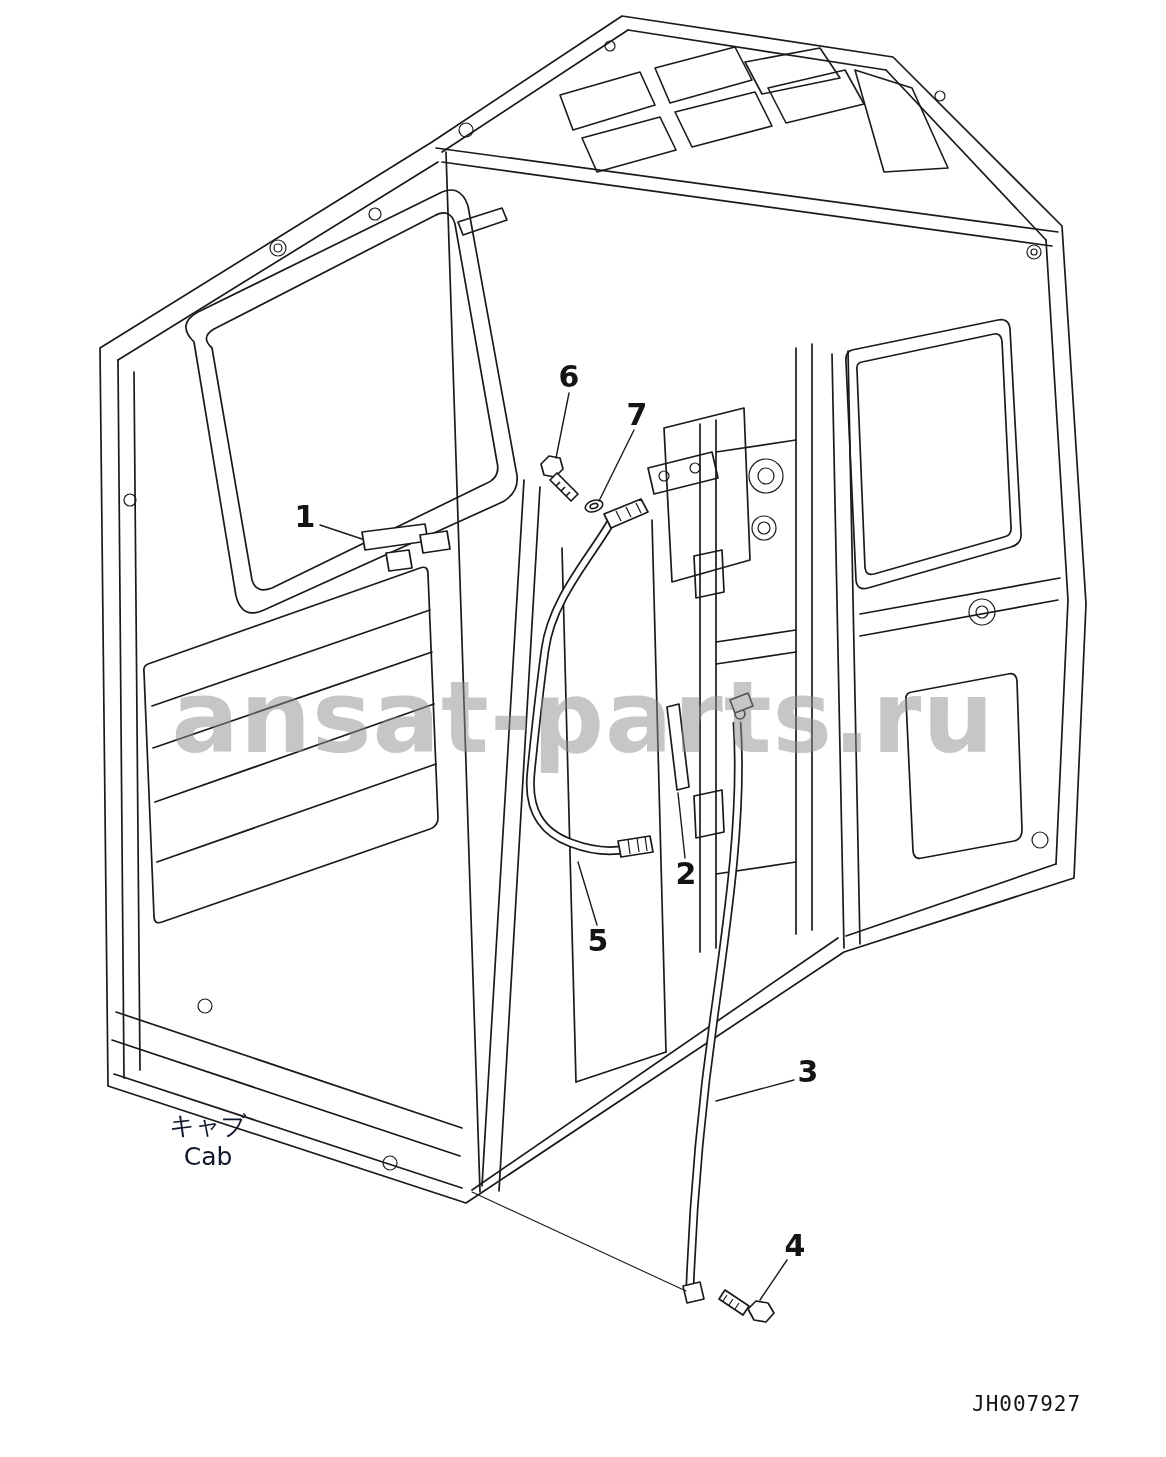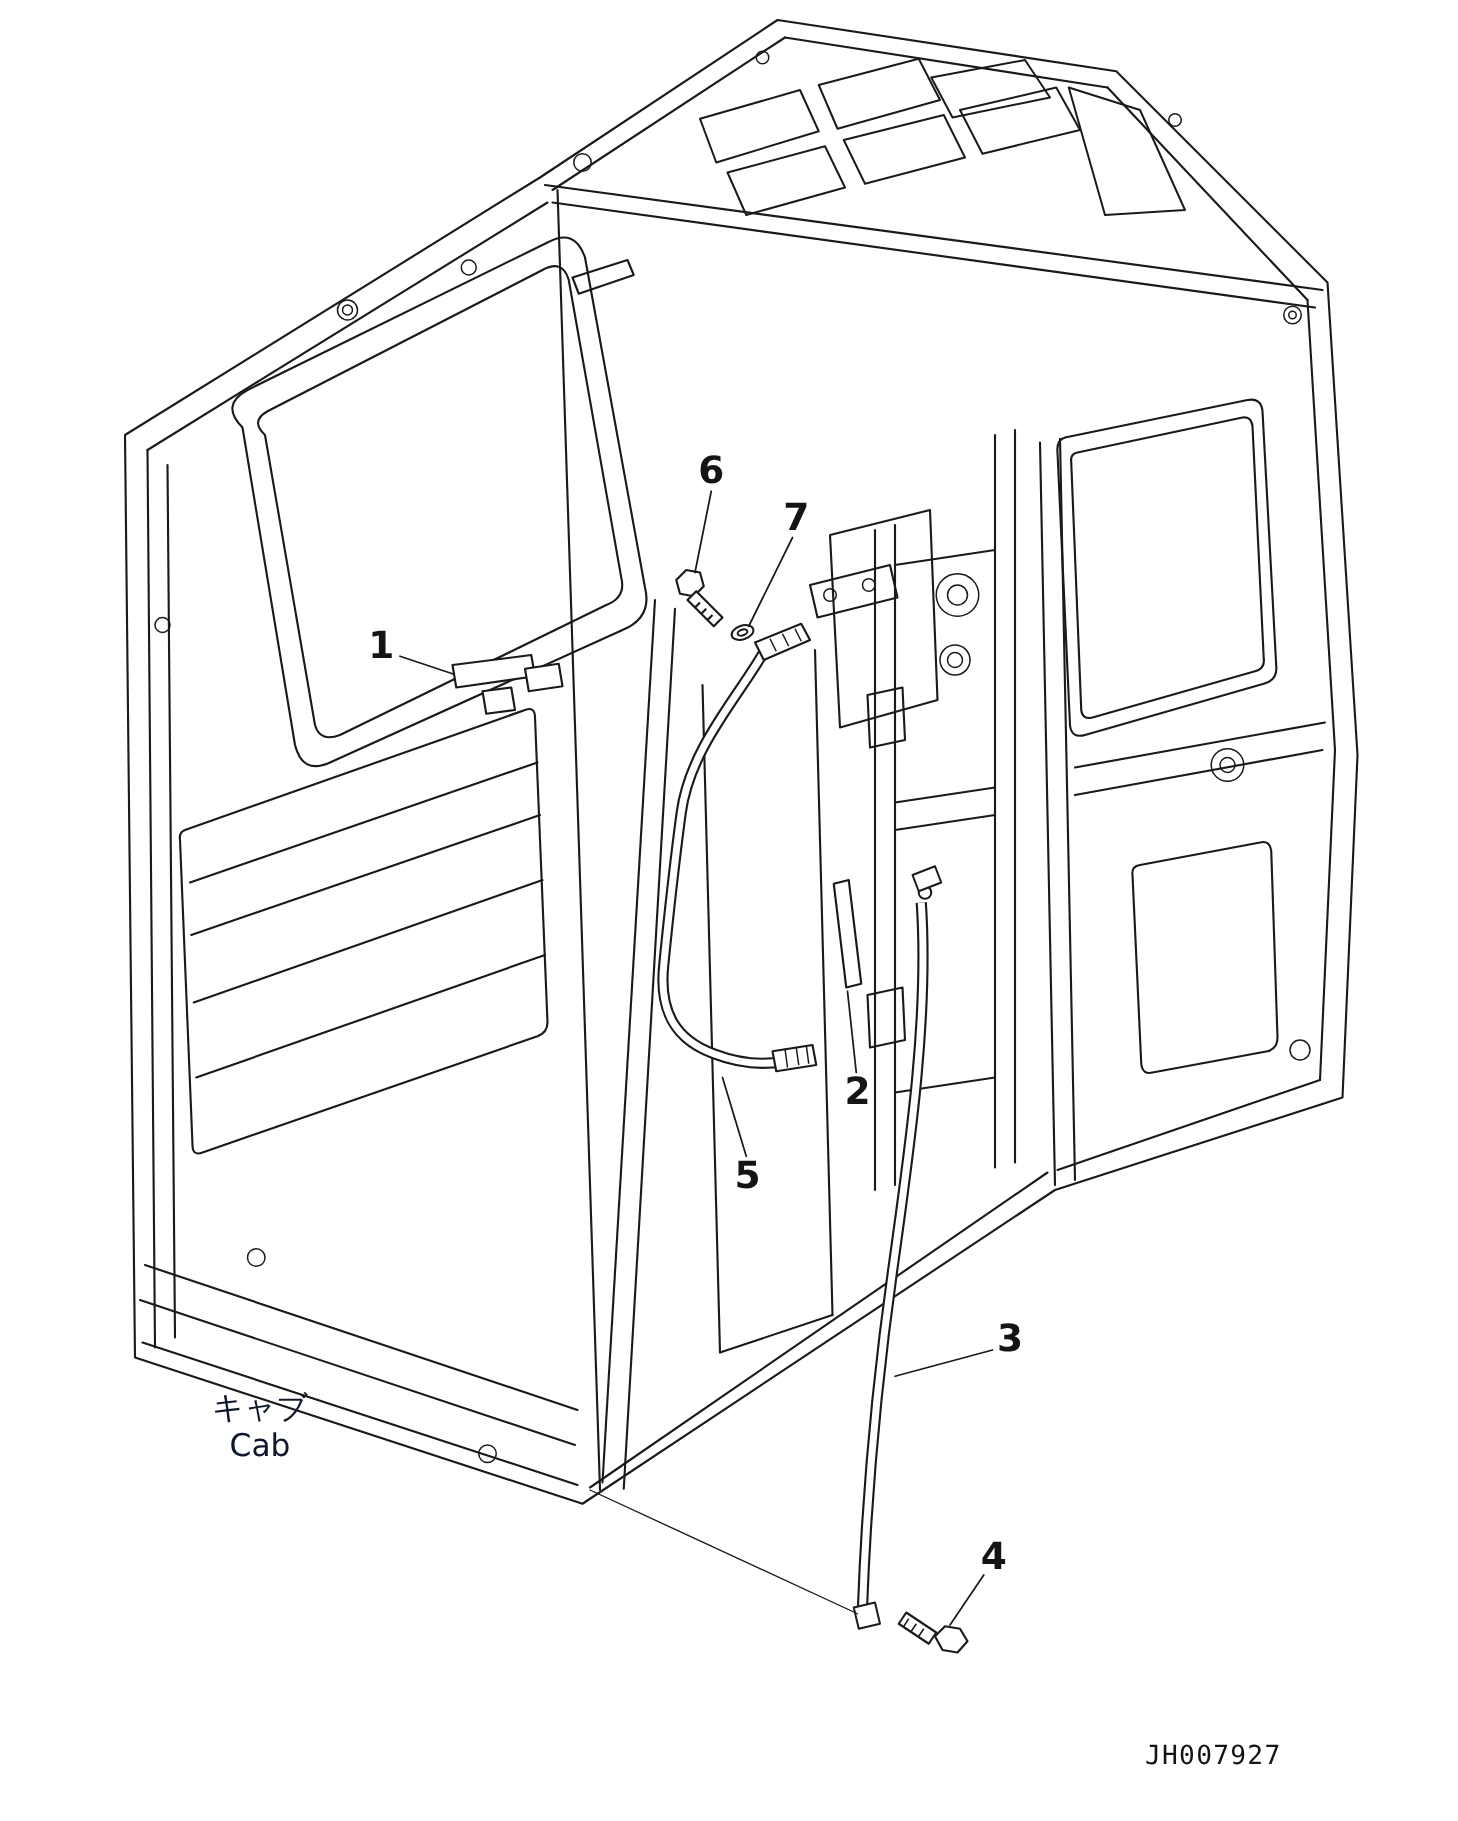--- a/index.html
+++ b/index.html
@@ -38,21 +38,21 @@
     position:absolute;
     left:160px;top:1110px;
     width:96px;
     text-align:center;
     color:#0f172a;
     font-size:25px;
     line-height:1.25;
   }
   .dwgno{
     position:absolute;
-    left:916px;top:1392px;
+    left:972px;top:1392px;
     font-family:"DejaVu Sans Mono","Liberation Mono",monospace;
     font-size:21px;
     color:#141414;
     letter-spacing:1px;
     text-align:right;
   }
 </style>
 </head>
 <body>
 
@@ -208,20 +208,21 @@
       <path d="M569,393 L556,458"></path>
       <path d="M634,430 L599,501"></path>
       <path d="M685,858 L678,793"></path>
       <path d="M597,925 L578,862"></path>
       <path d="M794,1080 L716,1101"></path>
       <path d="M787,1260 L760,1300"></path>
       <path d="M472,1192 L686,1291" stroke-width="1.1"></path>
     </g>
   </svg>
 
+  <div class="watermark">ansat-parts.ru</div>
 
   <div class="callout" style="left:305px;top:517px;">1</div>
   <div class="callout" style="left:686px;top:874px;">2</div>
   <div class="callout" style="left:808px;top:1072px;">3</div>
   <div class="callout" style="left:795px;top:1246px;">4</div>
   <div class="callout" style="left:598px;top:941px;">5</div>
   <div class="callout" style="left:569px;top:377px;">6</div>
   <div class="callout" style="left:637px;top:415px;">7</div>
 
   <div class="cablabel">

